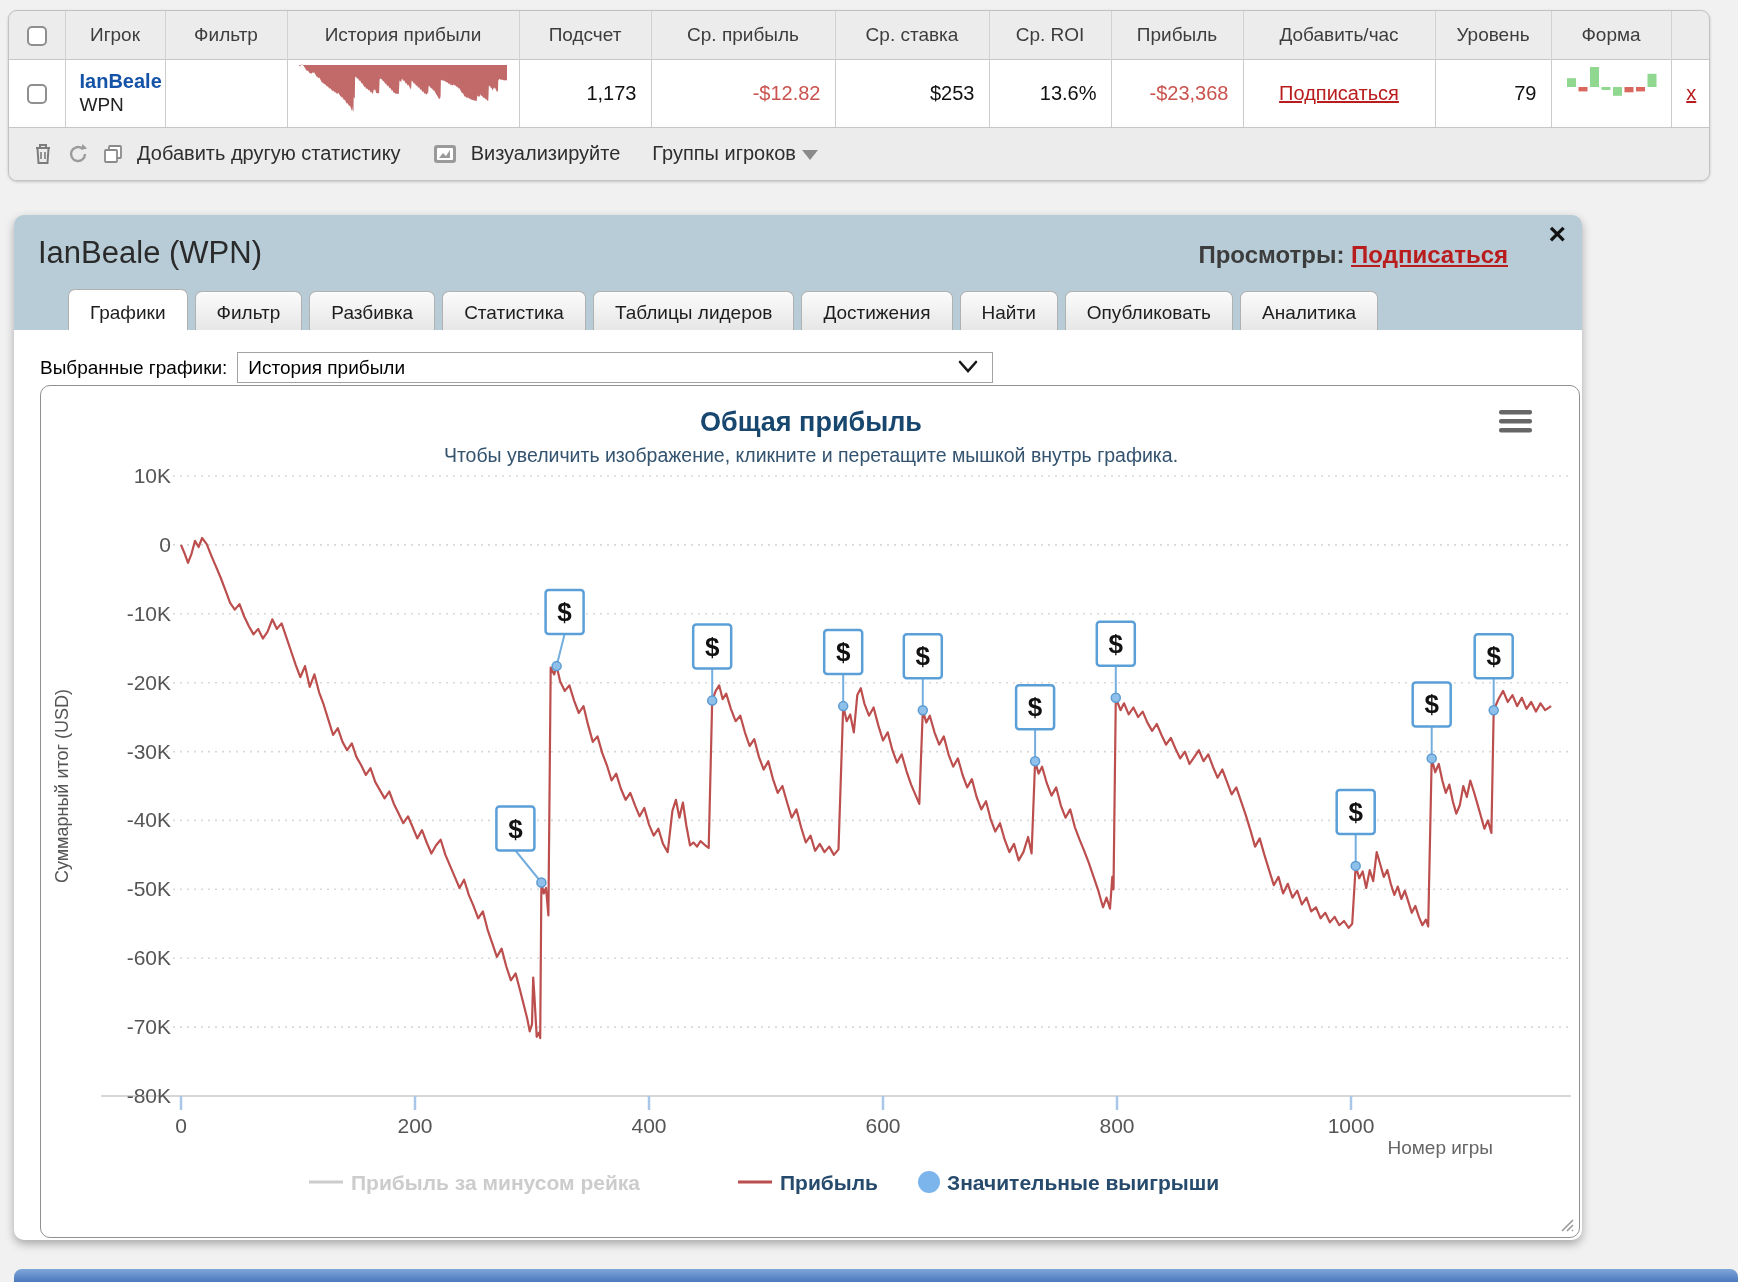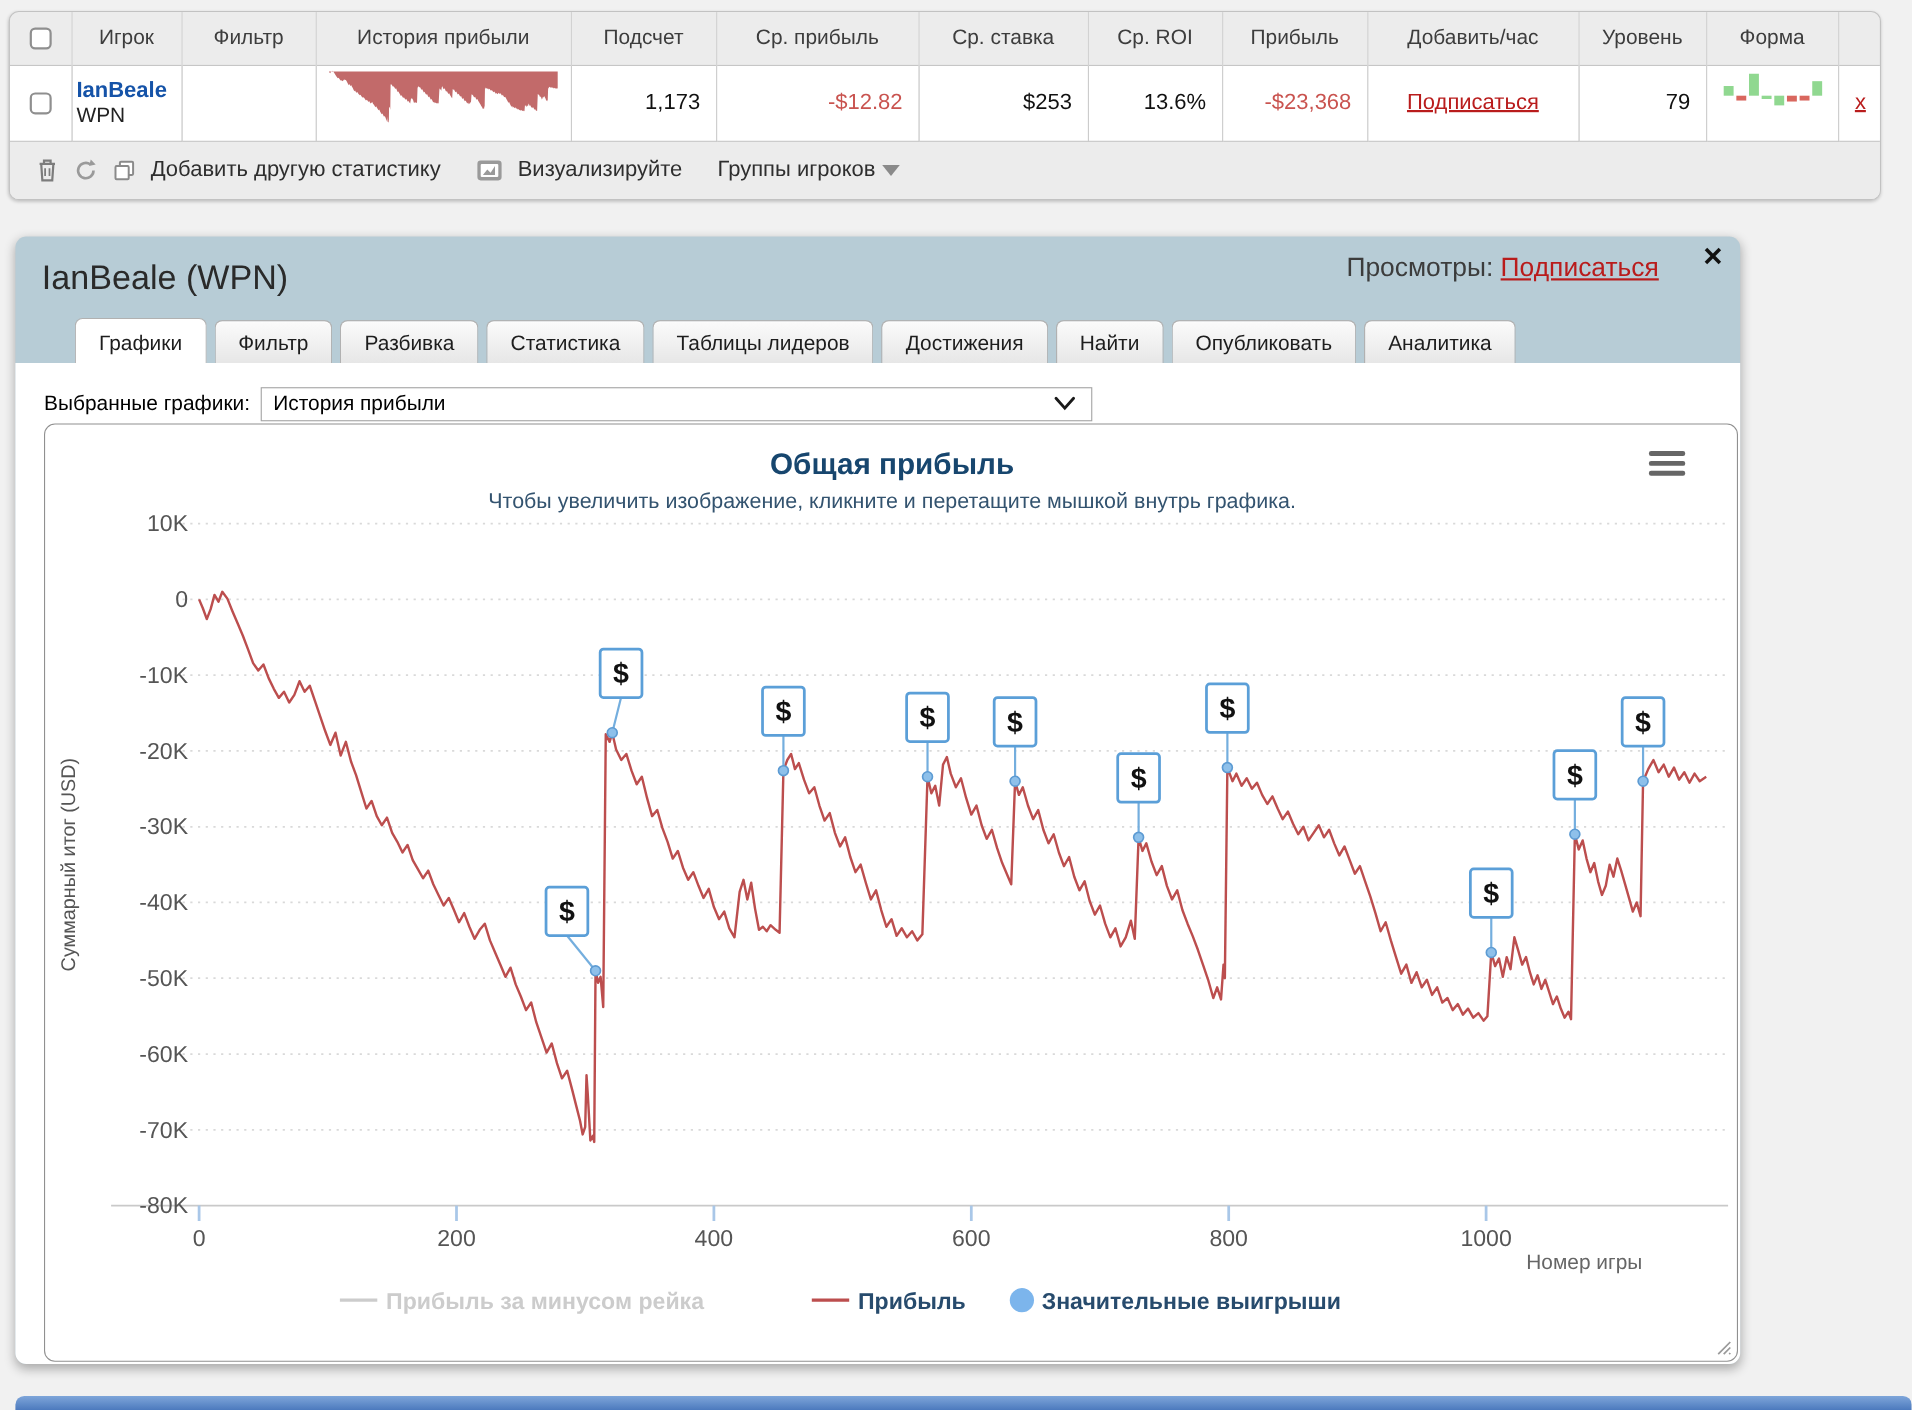--- a/index.html
+++ b/index.html
@@ -25,41 +25,41 @@
     border-right:1px solid #ccc; font-size:20px; overflow:hidden; white-space:nowrap;
   }
   .stats-wrap td:last-child { border-right:none; }
   td.num { text-align:right; padding-right:14px; color:#111; }
   td.neg { color:#c9534f; }
   td.ctr { text-align:center; }
   .checkbox {
     display:inline-block; width:20px; height:20px; background:#fff;
     border:2px solid #8f8f8f; border-radius:5px; vertical-align:middle; cursor:pointer;
   }
-  .pcell { padding-left:4px; }
+  .pcell { padding-left:14px; }
   .pname { color:#1553a8; font-weight:bold; font-size:20px; text-decoration:none; display:block;
            max-width:88px; overflow:hidden; }
   .psite { color:#222; font-size:19px; }
   a.blue { color:#b91c1c; text-decoration:underline; cursor:pointer; }
   .tfooter {
     height:52px; background:#ececec; display:flex; align-items:center; gap:14px;
     padding-left:24px; font-size:20px; color:#2e2e2e;
   }
   .tfooter .txt { cursor:pointer; }
   .ticon { display:inline-flex; align-items:center; cursor:pointer; }
   .caret-down { display:inline-block; width:0; height:0; border-left:8px solid transparent;
     border-right:8px solid transparent; border-top:10px solid #8a8a8a; margin-left:6px; }
   .gap8 { width:4px; }
   
   .panel {
     position:absolute; left:14px; top:215px; width:1568px; height:1025px;
     background:#b7ccd6; border-radius:10px; box-shadow:0 4px 10px rgba(0,0,0,.3);
   }
   .panel-title { position:absolute; left:24px; top:20px; font-size:31px; font-weight:normal; color:#2a2a2a; }
-  .views { position:absolute; right:74px; top:15px; font-size:24px; color:#3c3c3c; }
+  .views { position:absolute; right:74px; top:26px; font-size:24px; color:#3c3c3c;font-weight:bold; }
   .views a { font-size:24px; }
   .close-x { position:absolute; right:16px; top:4px; font-size:30px; font-weight:bold; color:#111;
              cursor:pointer; line-height:30px; }
   .tabs { position:absolute; left:26px; top:74px; display:flex; gap:7px; align-items:flex-end; }
   .tab {
     font-size:19px; color:#1d1d1d; padding:10px 21px 11px 21px; cursor:pointer;
     background:linear-gradient(#fbfbfb,#e4e4e4); border:1px solid #b1b1b1; border-bottom:none;
     border-radius:7px 7px 0 0; box-shadow:inset 0 1px 0 #fff;
   }
   .tab.active { background:#fff; box-shadow:none; padding-top:12px;margin-left:28px; }

